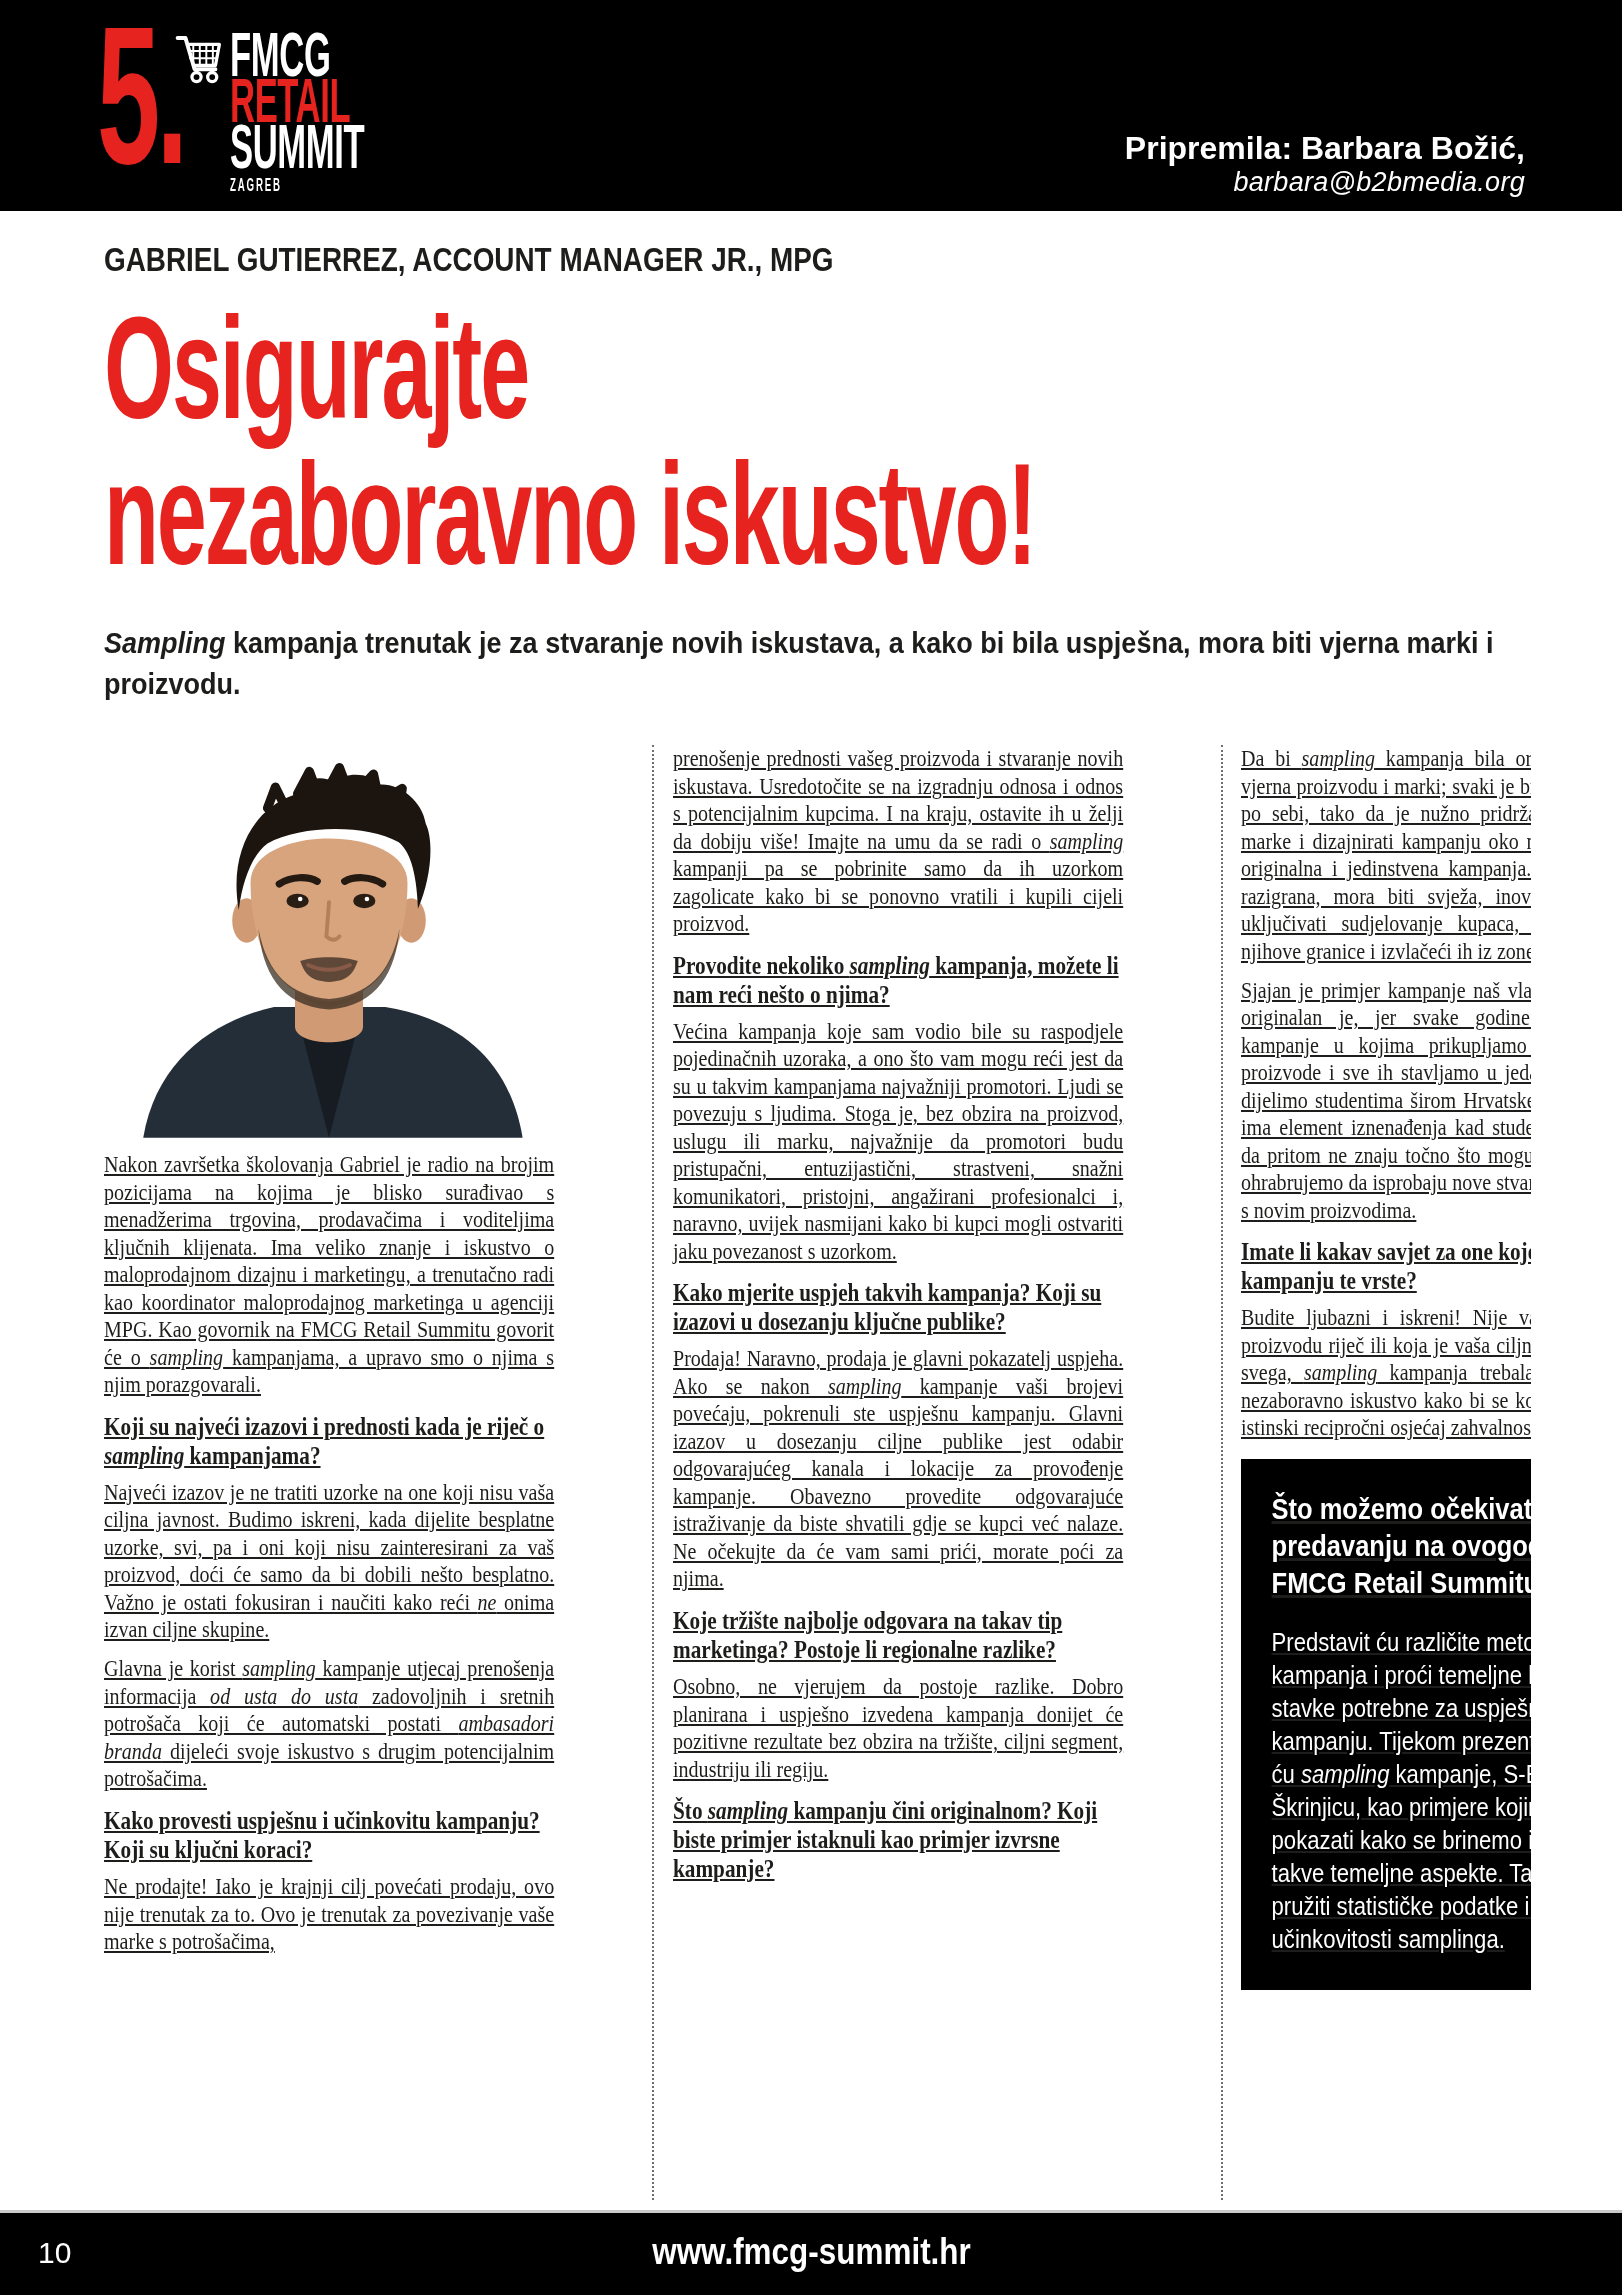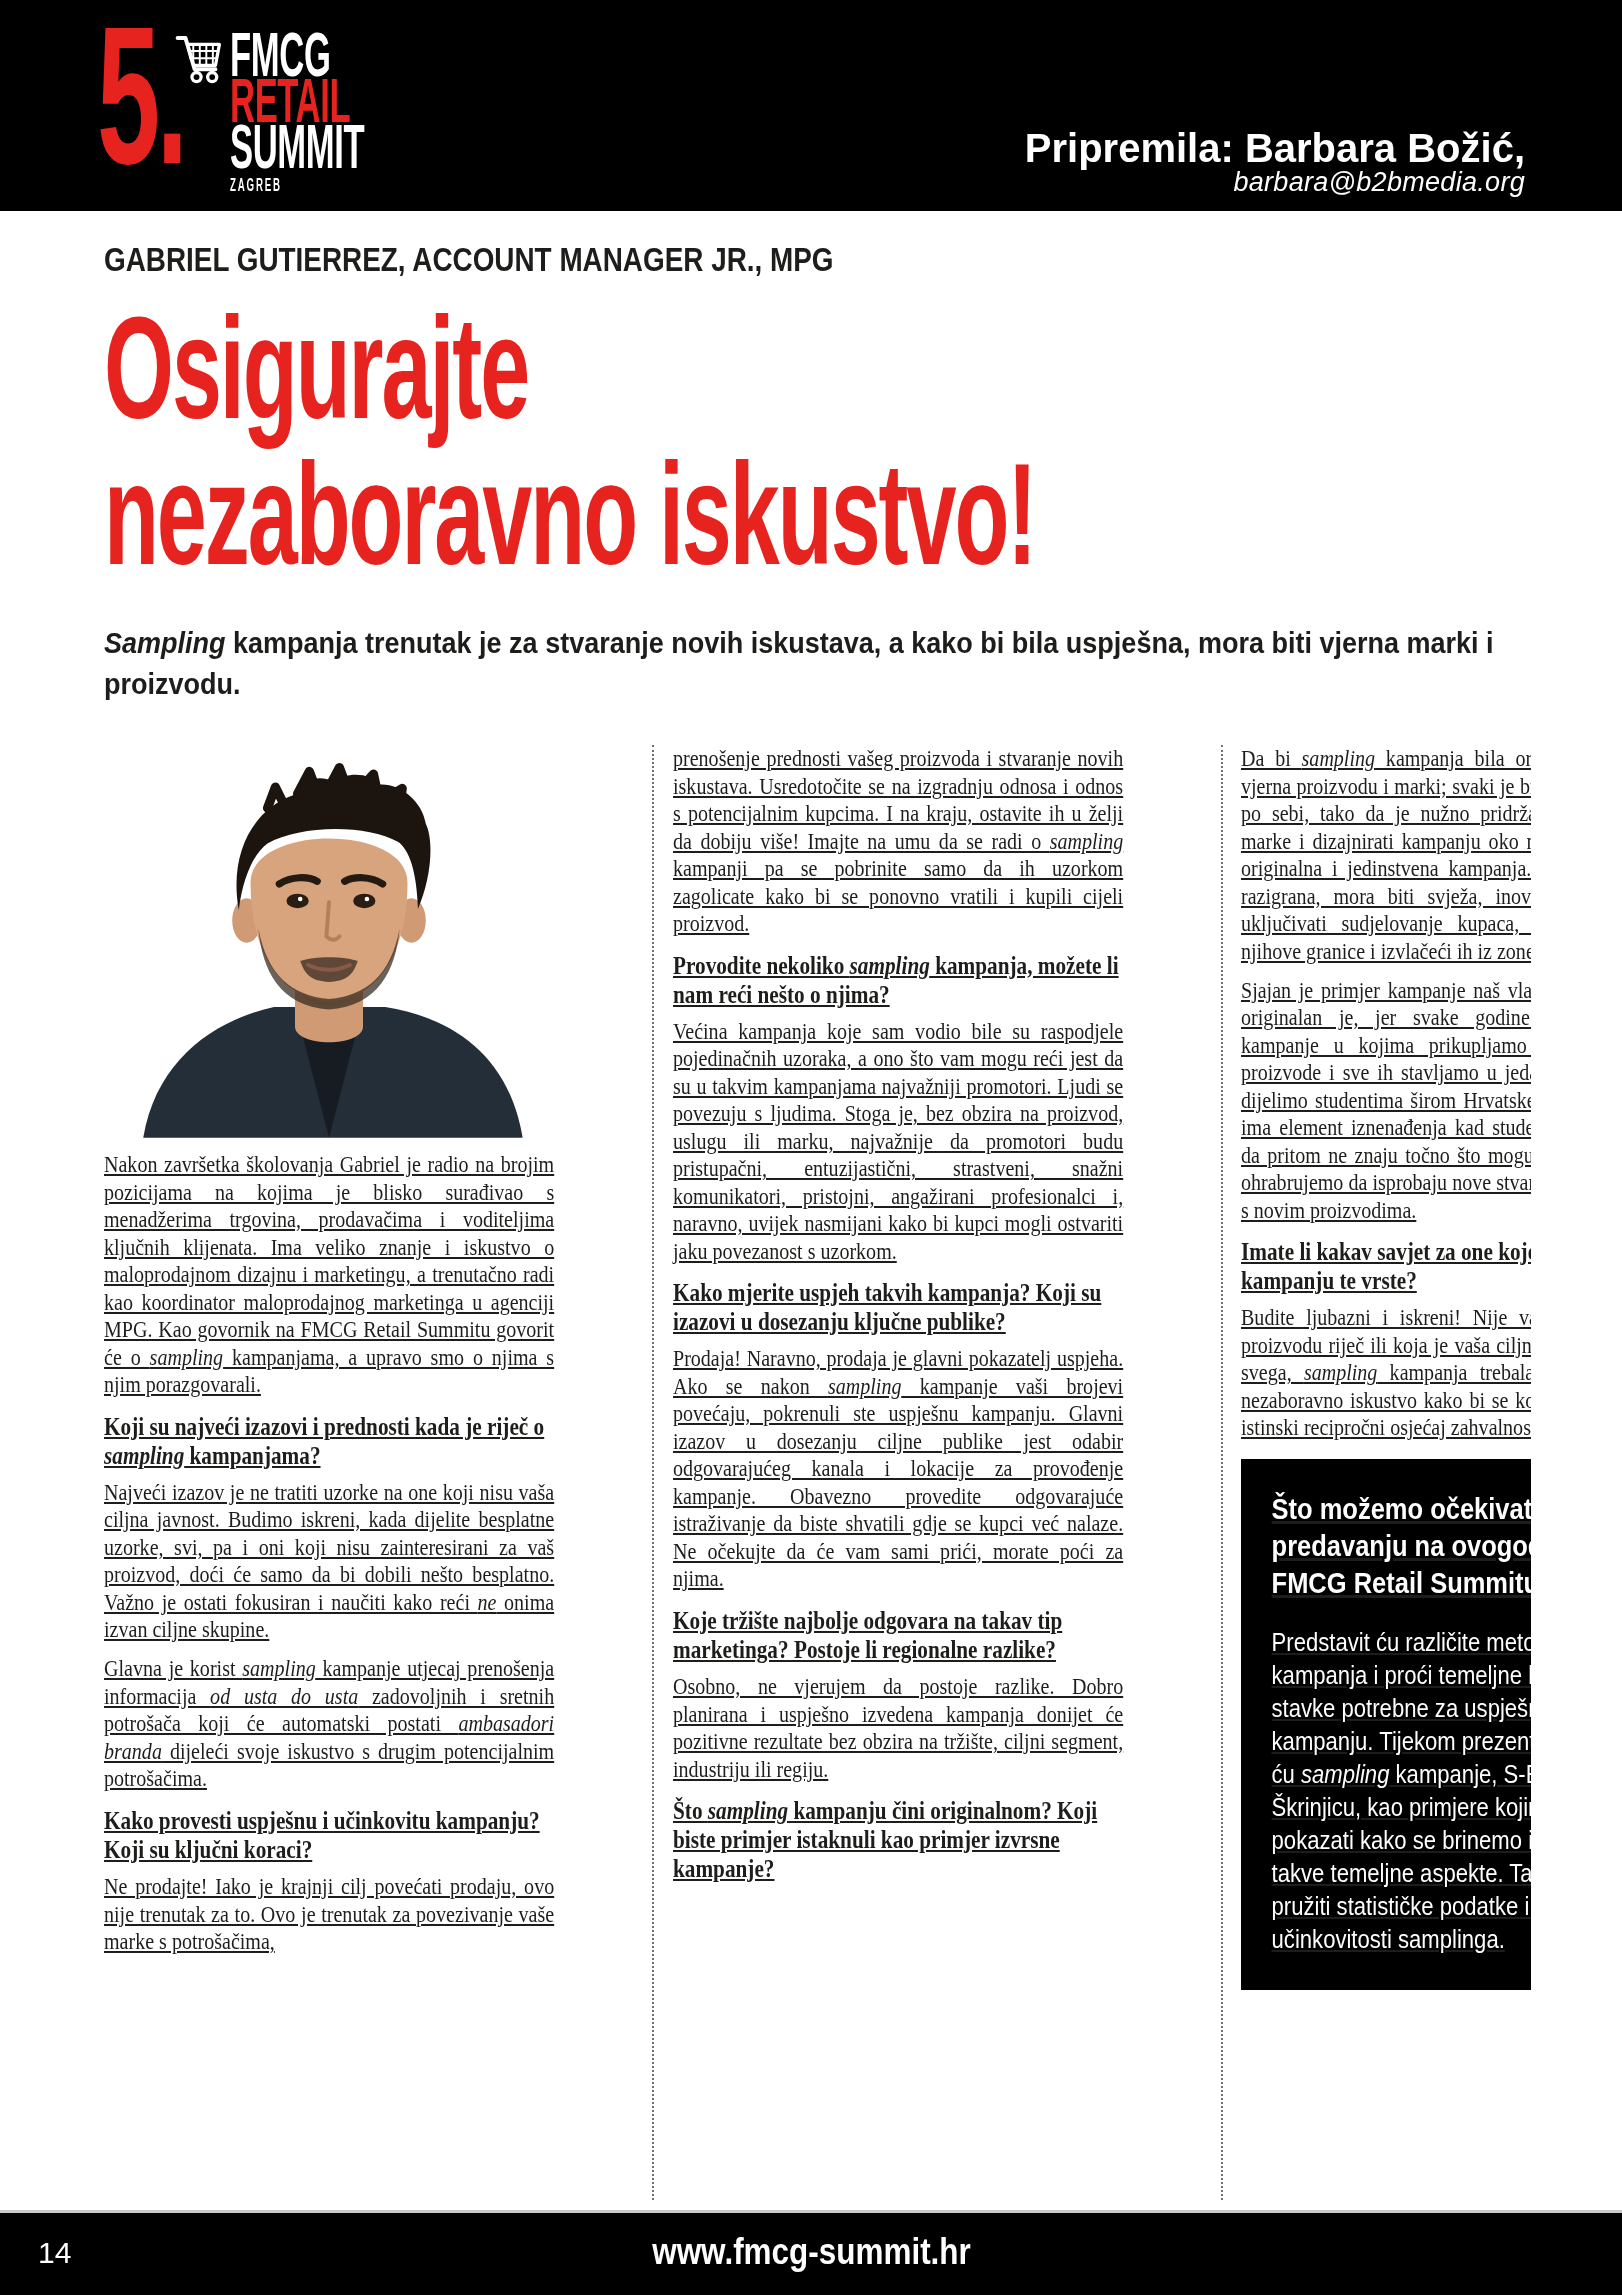--- a/index.html
+++ b/index.html
@@ -21,21 +21,21 @@
     position:absolute;left:230px;top:31px;
     font-family:"Liberation Sans",sans-serif;font-weight:700;color:#fff;
     transform:scaleX(0.55);transform-origin:left top;
   }
   .logo-stack .l{font-size:63px;line-height:46px;letter-spacing:-0.7px;display:block;}
   .logo-city{display:block;font-size:17.7px;line-height:17px;letter-spacing:3.3px;margin-top:7.9px;}
   .prepared{
     position:absolute;right:98px;top:131px;text-align:right;color:#fff;
     font-family:"Liberation Sans",sans-serif;
   }
-  .prepared .p1{font-size:40px;line-height:35px;font-weight:700;display:block;}
+  .prepared .p1{font-size:32px;line-height:35px;font-weight:700;display:block;}
   .prepared .p2{font-size:27px;line-height:33px;font-weight:400;display:block;letter-spacing:0.3px;font-style:italic;}
   
   .content{position:absolute;left:104px;top:211px;width:1427px;}
   .kicker{
     margin-top:30px;
     font-family:"Liberation Sans",sans-serif;font-weight:700;
     font-size:34px;line-height:37px;letter-spacing:0;
     transform:scaleX(0.82);transform-origin:left top;white-space:nowrap;
   }
   .headline{
@@ -203,16 +203,16 @@
         <div class="qa-box">
           <div class="qa-box-title">Što možemo očekivati u Vašem predavanju na ovogodišnjem FMCG Retail Summitu?</div>
           <div class="qa-box-body"><span>Predstavit ću različite metode </span><span> kampanja i proći temeljne korake i stavke potrebne za uspješnu kampanju. Tijekom prezentacije koristit ću </span><i>sampling</i><span> kampanje, S-Box i Škrinjicu, kao primjere kojima želim pokazati kako se brinemo i provodimo takve temeljne aspekte. Također ću pružiti statističke podatke i činjenice o učinkovitosti samplinga.</span></div>
         </div>
       </div>
     </div>
   </div>
 </div>
 
 <div class="footer">
-  <div class="page-num">14</div>
+  <div class="page-num">10</div>
   <div class="site-url">www.fmcg-summit.hr</div>
 </div>
 
 
 </body></html>

